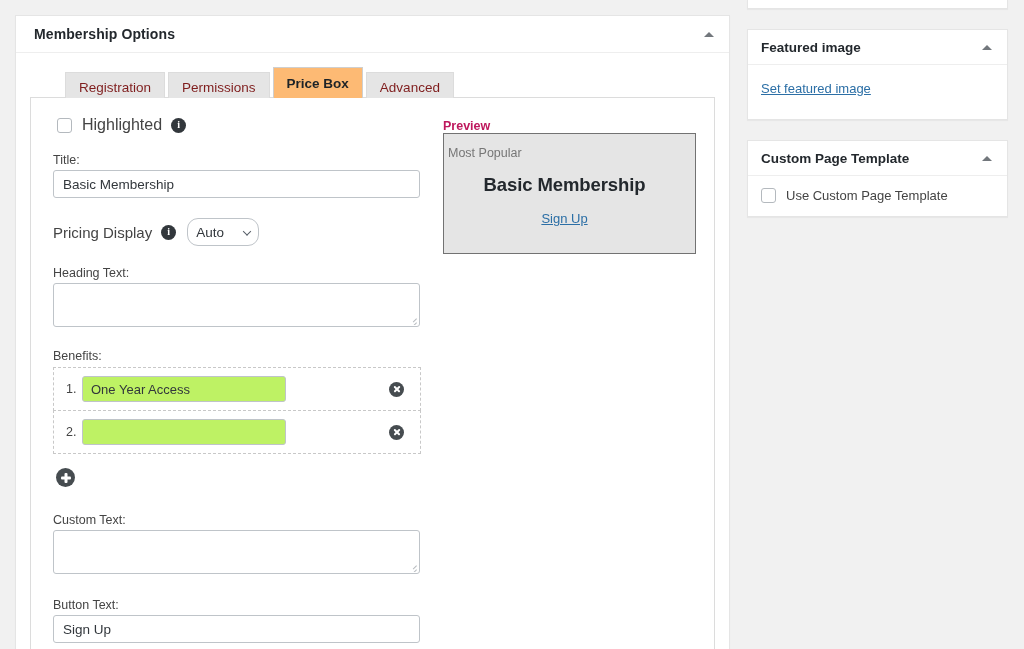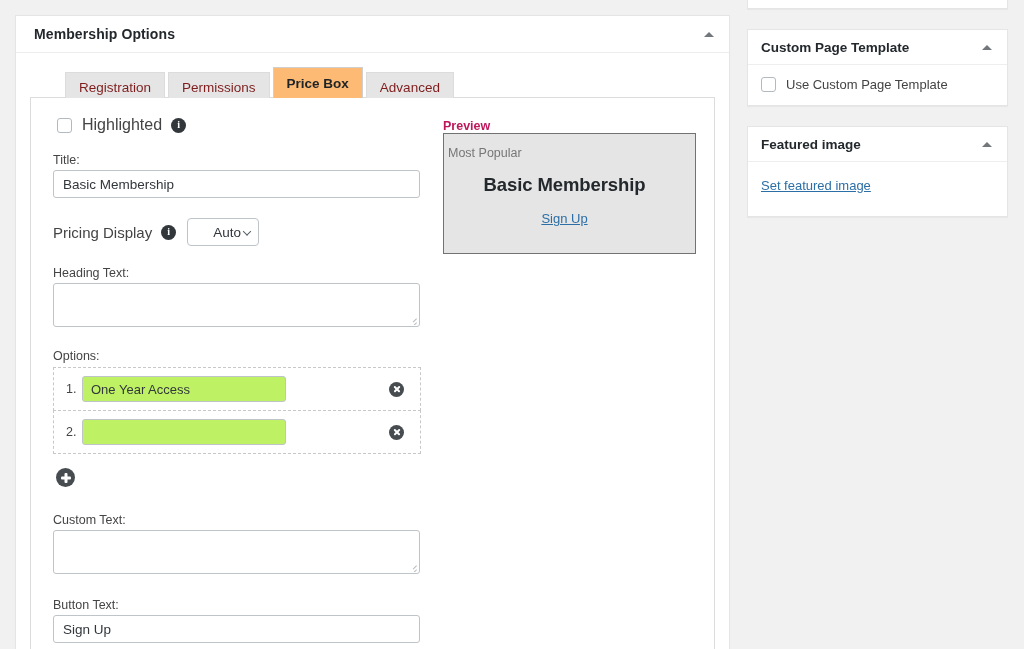--- a/index.html
+++ b/index.html
@@ -190,25 +190,25 @@
   .inline-label {
     font-size: 15px;
     color: #444444;
   }
   .select-box {
     position: relative;
     margin-left: 11px;
     width: 72px;
     height: 28px;
     border: 1px solid #bfc4c9;
-    border-radius: 4px;
+    border-radius: 11px;
     background: #fff;
     display: flex;
     align-items: center;
-    padding: 0 25px;
+    padding: 0 8px;
     font-size: 13.5px;
     color: #32373c;
     cursor: pointer;
   }
   .select-caret {
     position: absolute;
     right: 8px;
     top: 50%;
     transform: translateY(-60%) rotate(45deg);
     width: 6px;
@@ -477,21 +477,21 @@
               </div>
             </div>
 
             <div class="field-block">
               <span class="field-label">Heading Text:</span>
               <div class="textarea-box">
                 <span class="resize-grip"></span>
               </div>
             </div>
 
-            <span class="field-label benefits-label">Options:</span>
+            <span class="field-label benefits-label">Benefits:</span>
             <div class="benefits-list">
               <div class="benefit-row">
                 <span class="benefit-num">1.</span>
                 <input class="benefit-input" type="text" value="One Year Access" style="">
                 <span class="benefit-remove">
                   <span class="circ-icon x"></span>
                 </span>
               </div>
               <div class="benefit-row">
                 <span class="benefit-num">2.</span>
@@ -533,40 +533,40 @@
 
     </div>
   </div>
 
   <div class="sidebar">
 
     <div class="side-panel stub"></div>
 
     <div class="side-panel">
       <div class="side-header">
+        <span class="side-title">Featured image</span>
+        <span class="toggle-arrow">
+          <span class="tri-up"></span>
+        </span>
+      </div>
+      <div class="side-body featured">
+        <span class="side-link">Set featured image</span>
+      </div>
+    </div>
+
+    <div class="side-panel">
+      <div class="side-header">
         <span class="side-title">Custom Page Template</span>
         <span class="toggle-arrow">
           <span class="tri-up"></span>
         </span>
       </div>
       <div class="side-body">
         <div class="side-check-row">
           <span class="cbox"></span>
           <span class="side-check-label">Use Custom Page Template</span>
         </div>
       </div>
     </div>
 
-    <div class="side-panel">
-      <div class="side-header">
-        <span class="side-title">Featured image</span>
-        <span class="toggle-arrow">
-          <span class="tri-up"></span>
-        </span>
-      </div>
-      <div class="side-body featured">
-        <span class="side-link">Set featured image</span>
-      </div>
-    </div>
-
   </div>
 
 </div>
 
 </body></html>

